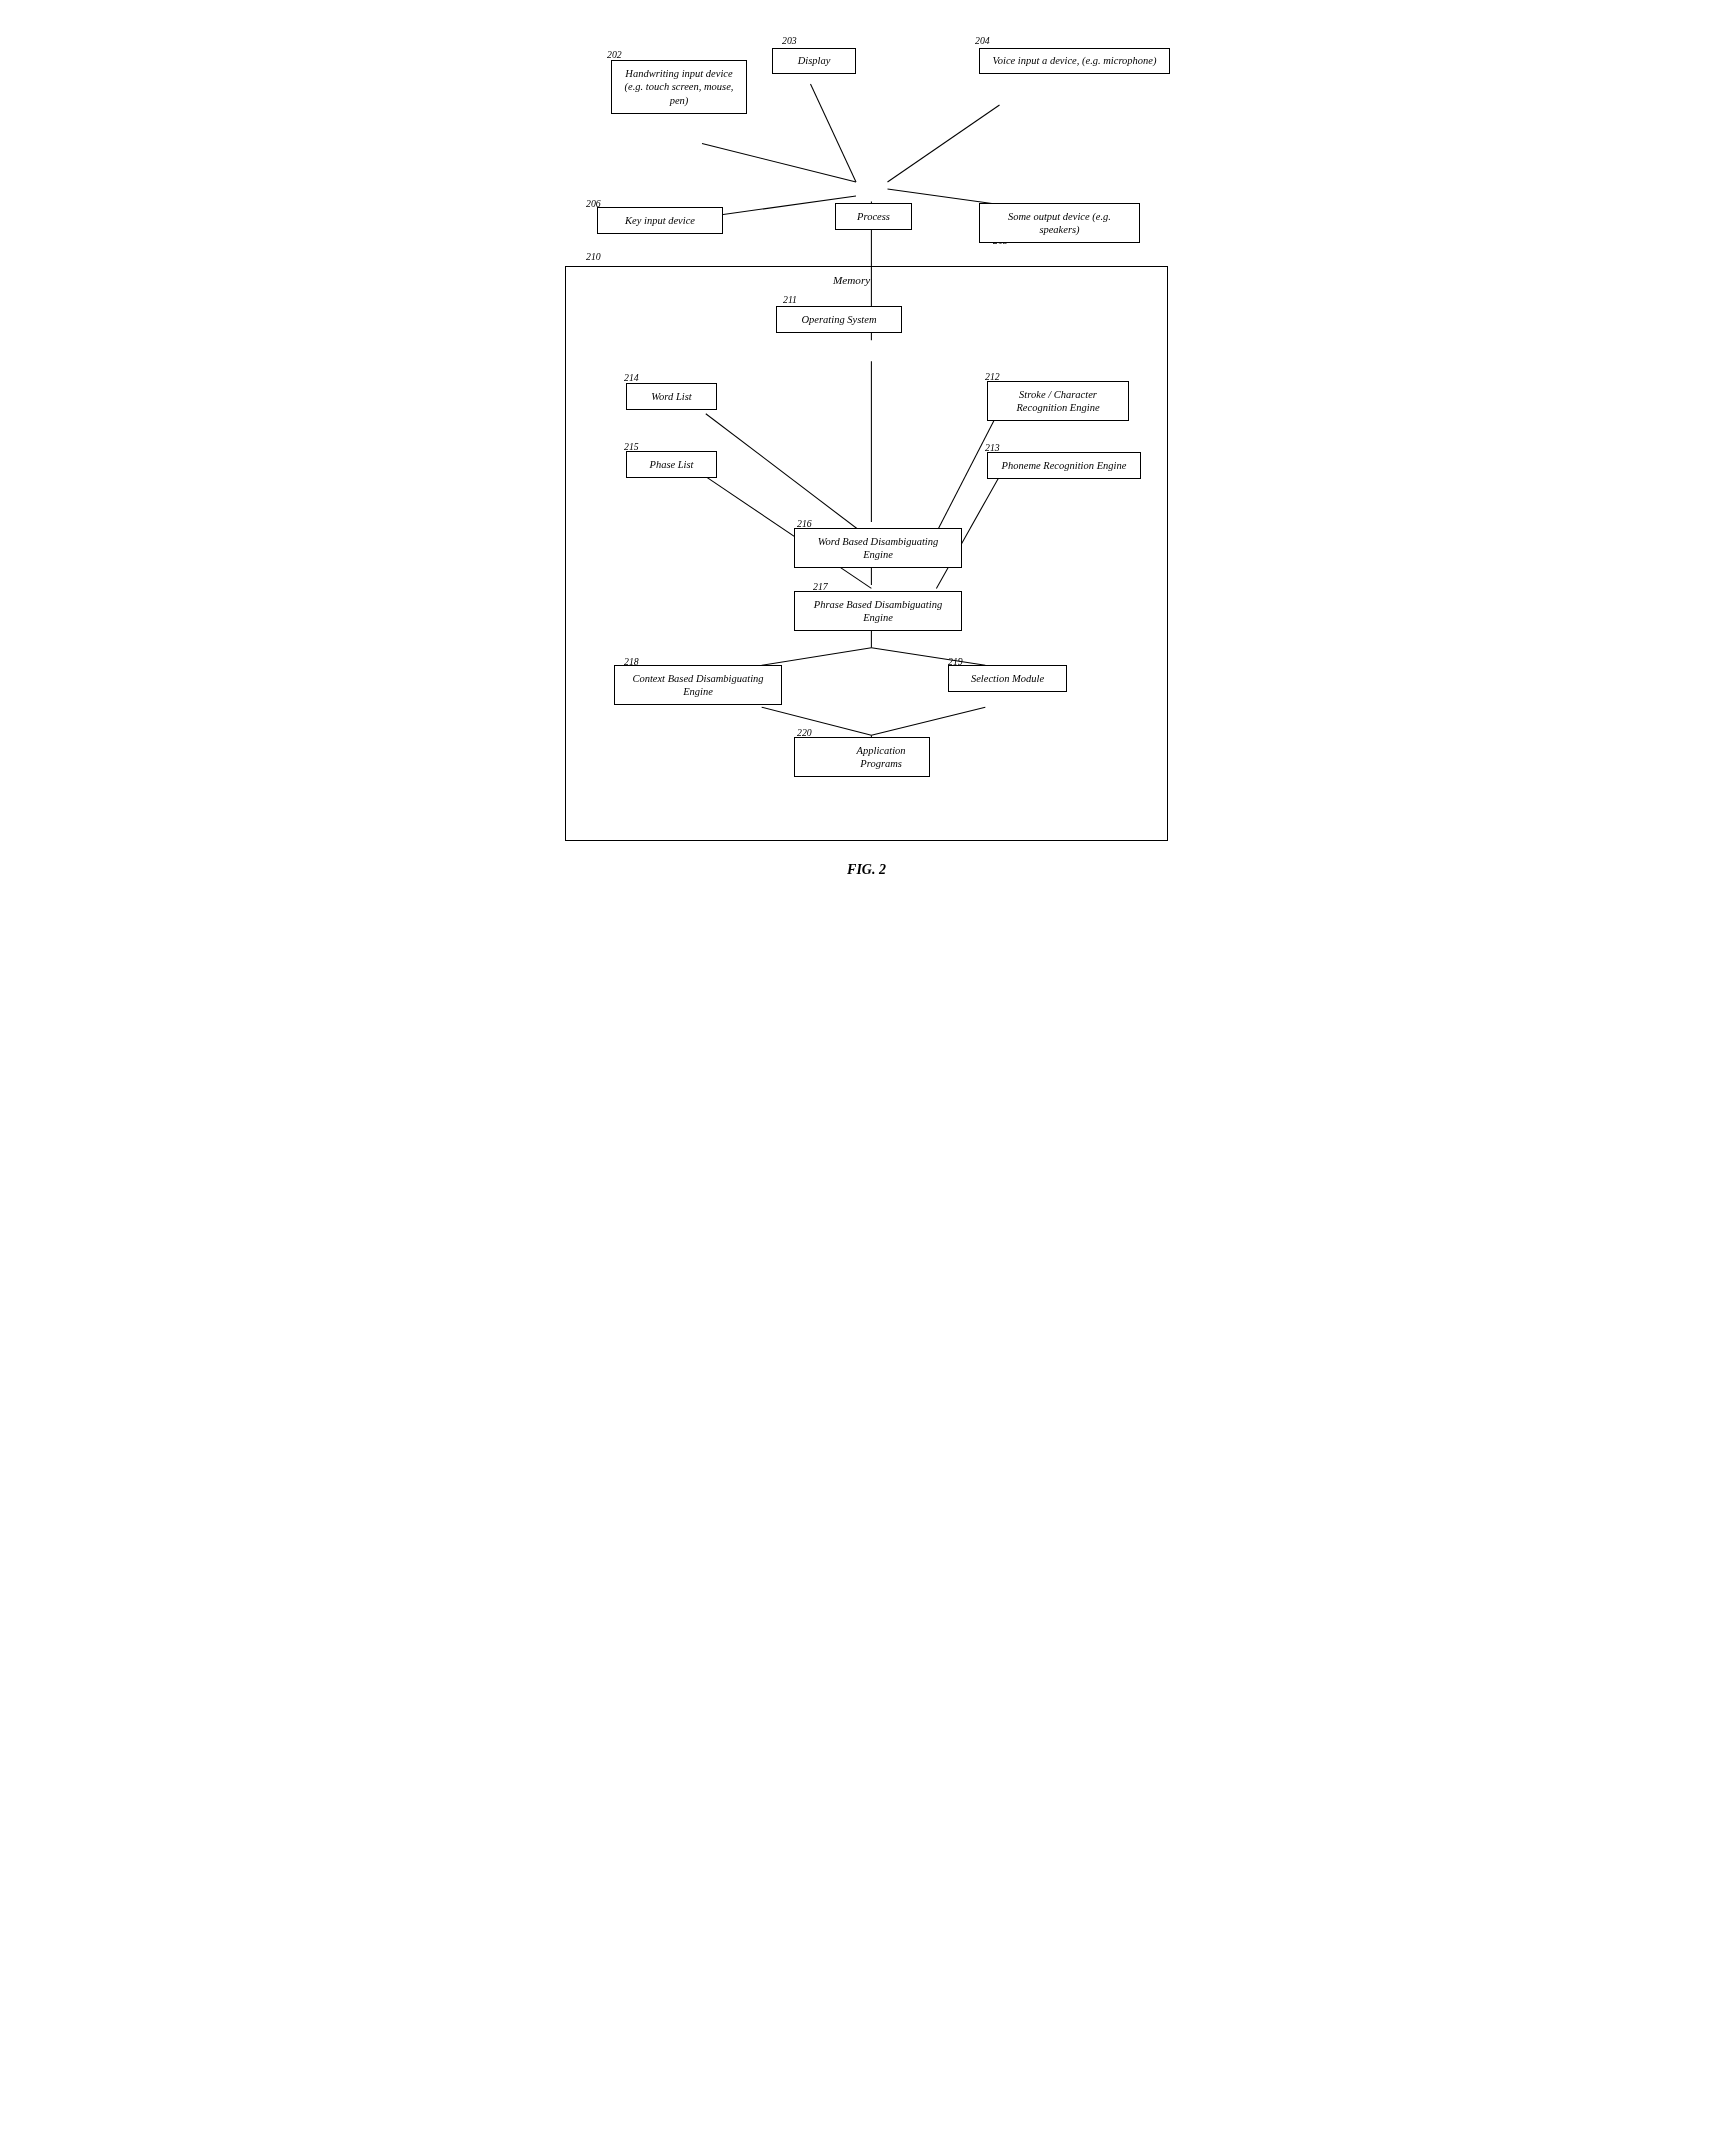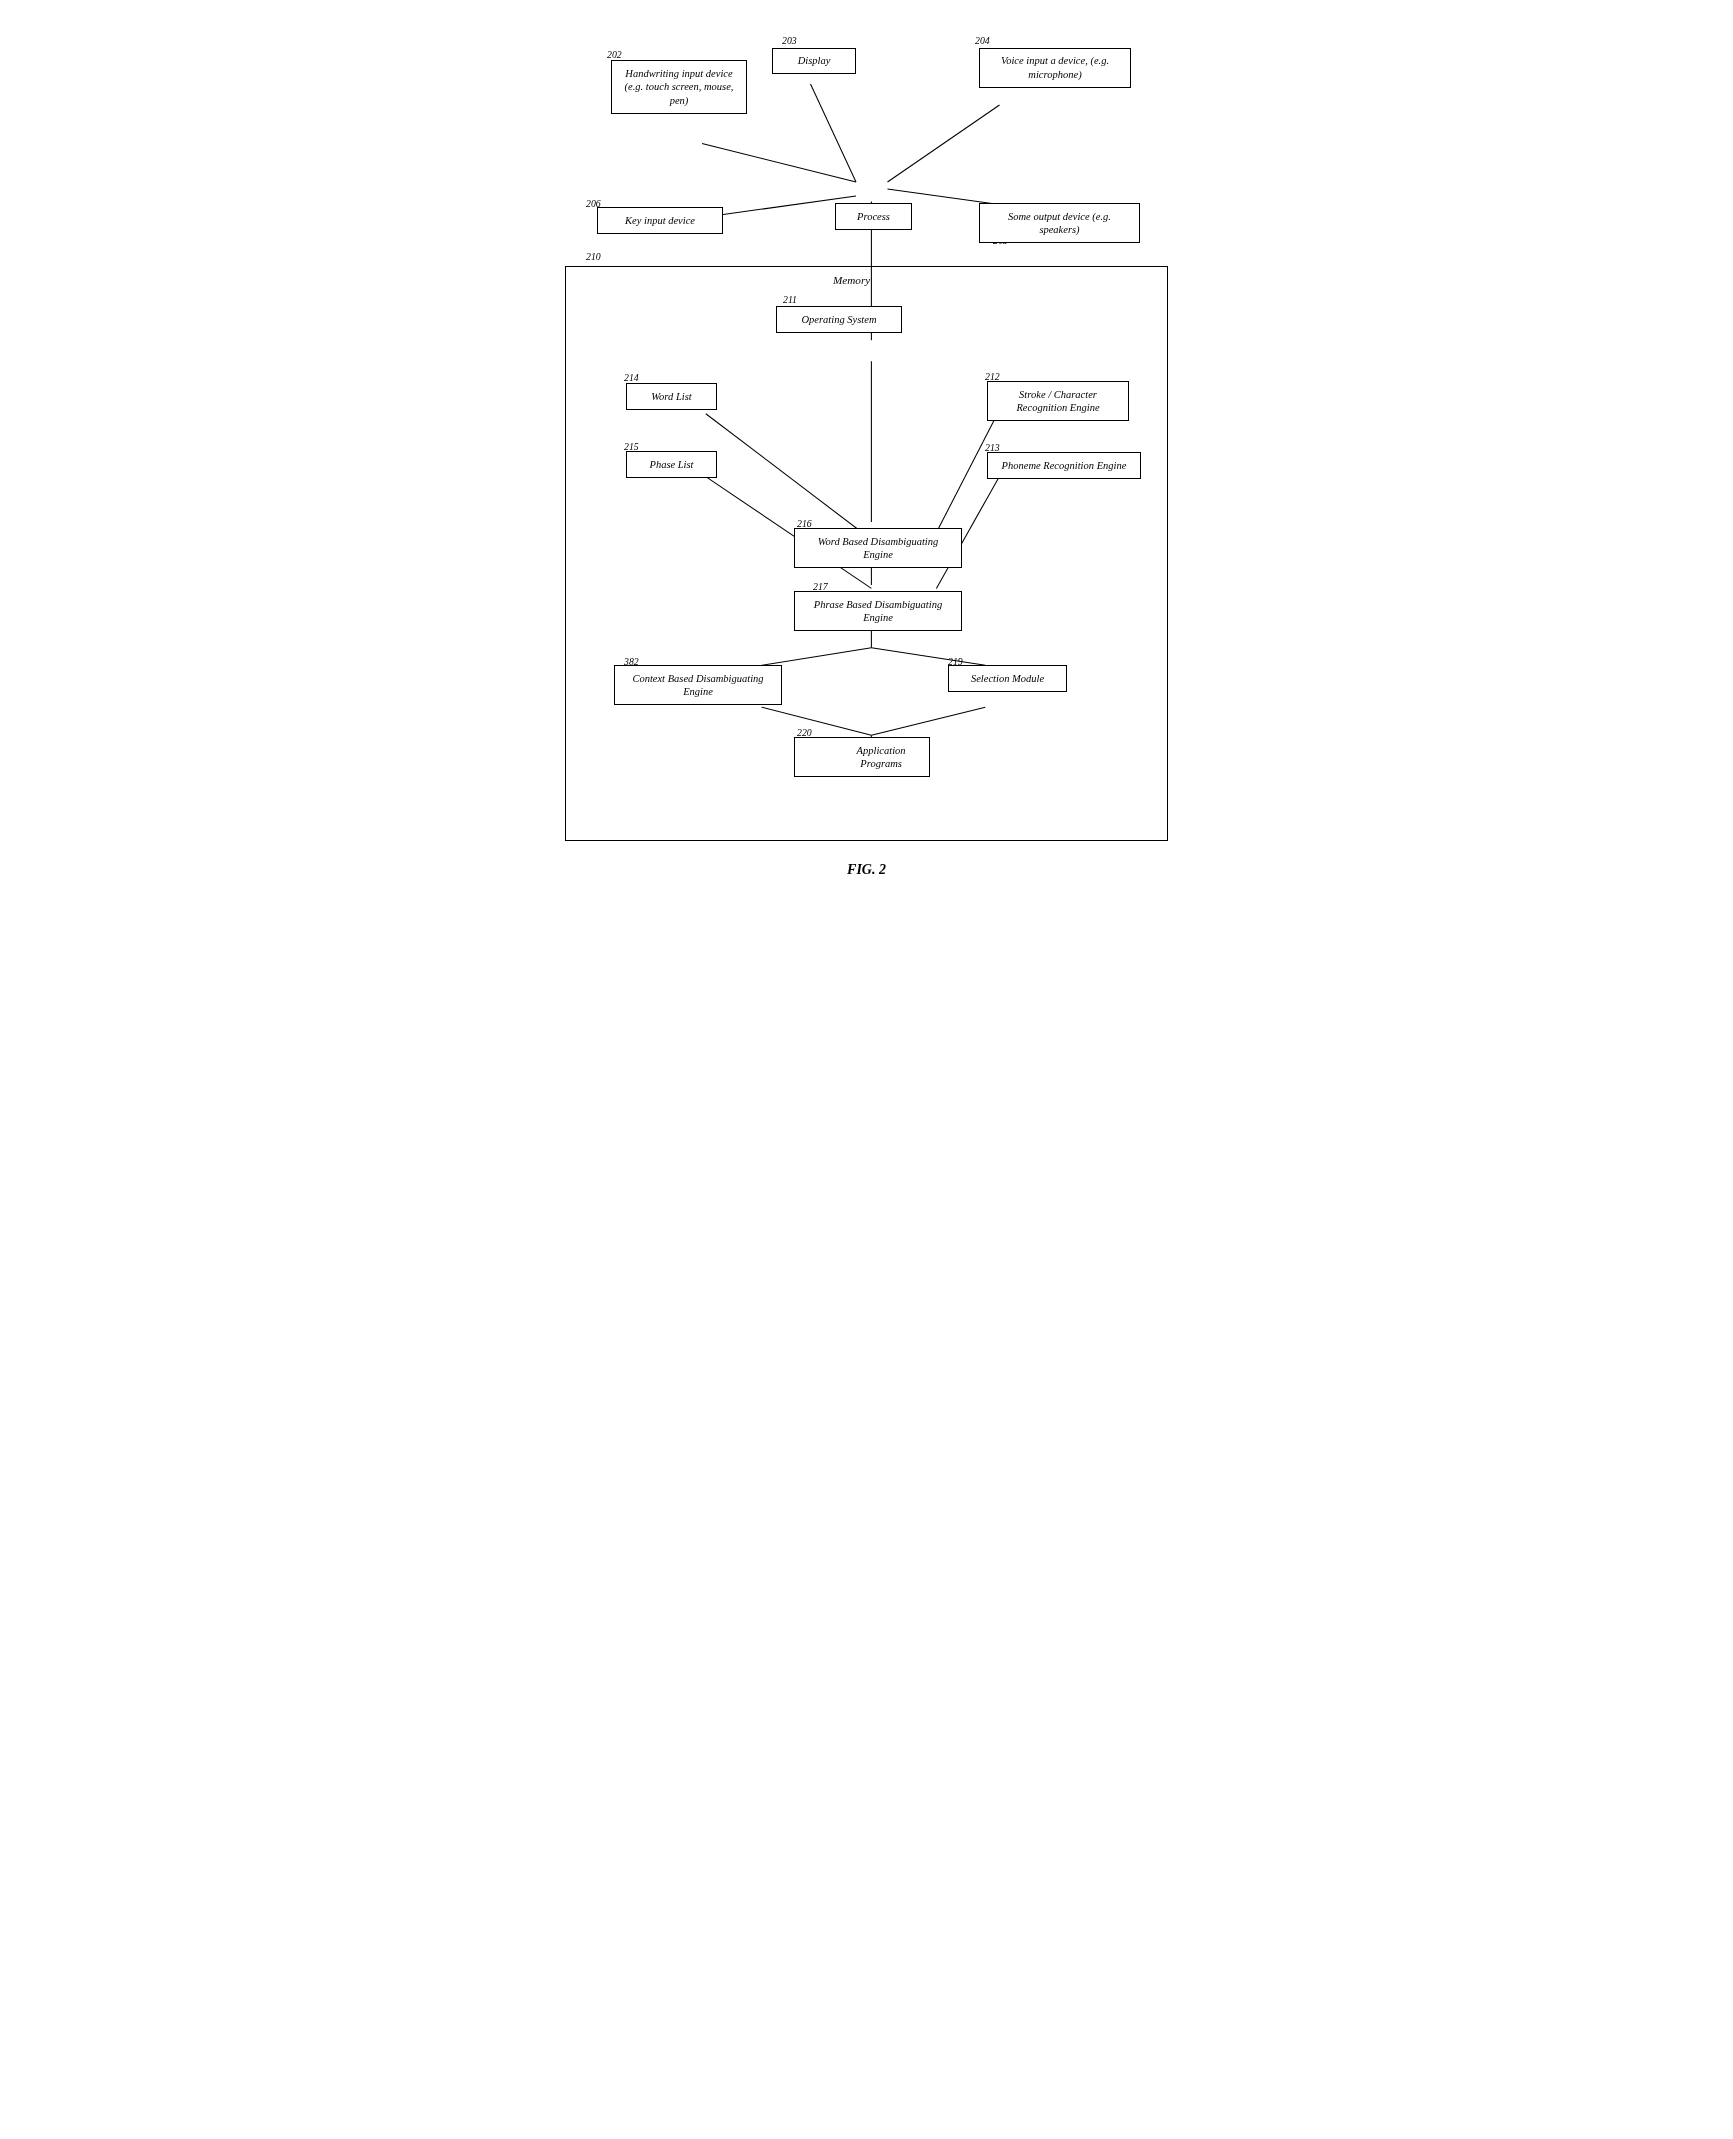--- a/index.html
+++ b/index.html
@@ -83,21 +83,21 @@
     <span class="label" style="left:42px; top:21px;">202</span>
 
     <div class="box" style="left:46px; top:32px; width:136px;">Handwriting input device (e.g. touch screen, mouse, pen)</div>
 
     <span class="label" style="left:217px; top:7px;">203</span>
 
     <div class="box" style="left:207px; top:19.6px; width:84px;">Display</div>
 
     <span class="label" style="left:410px; top:7px;">204</span>
 
-    <div class="box" style="left:414px; top:19.6px; width:152px;">Voice input a device, (e.g. microphone)</div>
+    <div class="box" style="left:414px; top:19.6px; width:191px;">Voice input a device, (e.g. microphone)</div>
 
     <span class="label" style="left:21px; top:170px;">206</span>
 
     <div class="box" style="left:32px; top:179px; width:126px;">Key input device</div>
 
     <span class="label" style="left:270px; top:174px;">201</span>
 
     <div class="box" style="left:270px; top:151px; width:77px;margin-top:24px;">Process</div>
 
     <span class="label" style="left:428px; top:207px;">205</span>
@@ -159,21 +159,21 @@
     <div class="box" style="left:421px; top:185px; width:154px;">Phoneme Recognition Engine</div>
 
     <span class="label" style="left:231px; top:251px;">216</span>
 
     <div class="box" style="left:228px; top:261px; width:168px;">Word Based Disambiguating Engine</div>
 
     <span class="label" style="left:247px; top:314px;">217</span>
 
     <div class="box" style="left:228px; top:324px; width:168px;">Phrase Based Disambiguating Engine</div>
 
-    <span class="label" style="left:58px; top:389px;">382</span>
+    <span class="label" style="left:58px; top:389px;">218</span>
 
     <div class="box" style="left:48px; top:398px; width:168px;">Context Based Disambiguating Engine</div>
 
     <span class="label" style="left:382px; top:389px;">219</span>
 
     <div class="box" style="left:382px; top:398px; width:119px;">Selection Module</div>
 
     <span class="label" style="left:231px; top:460px;">220</span>
 
     <div class="box" style="left:228px; top:470px; width:136px;padding-left:48px;">Application Programs</div>

